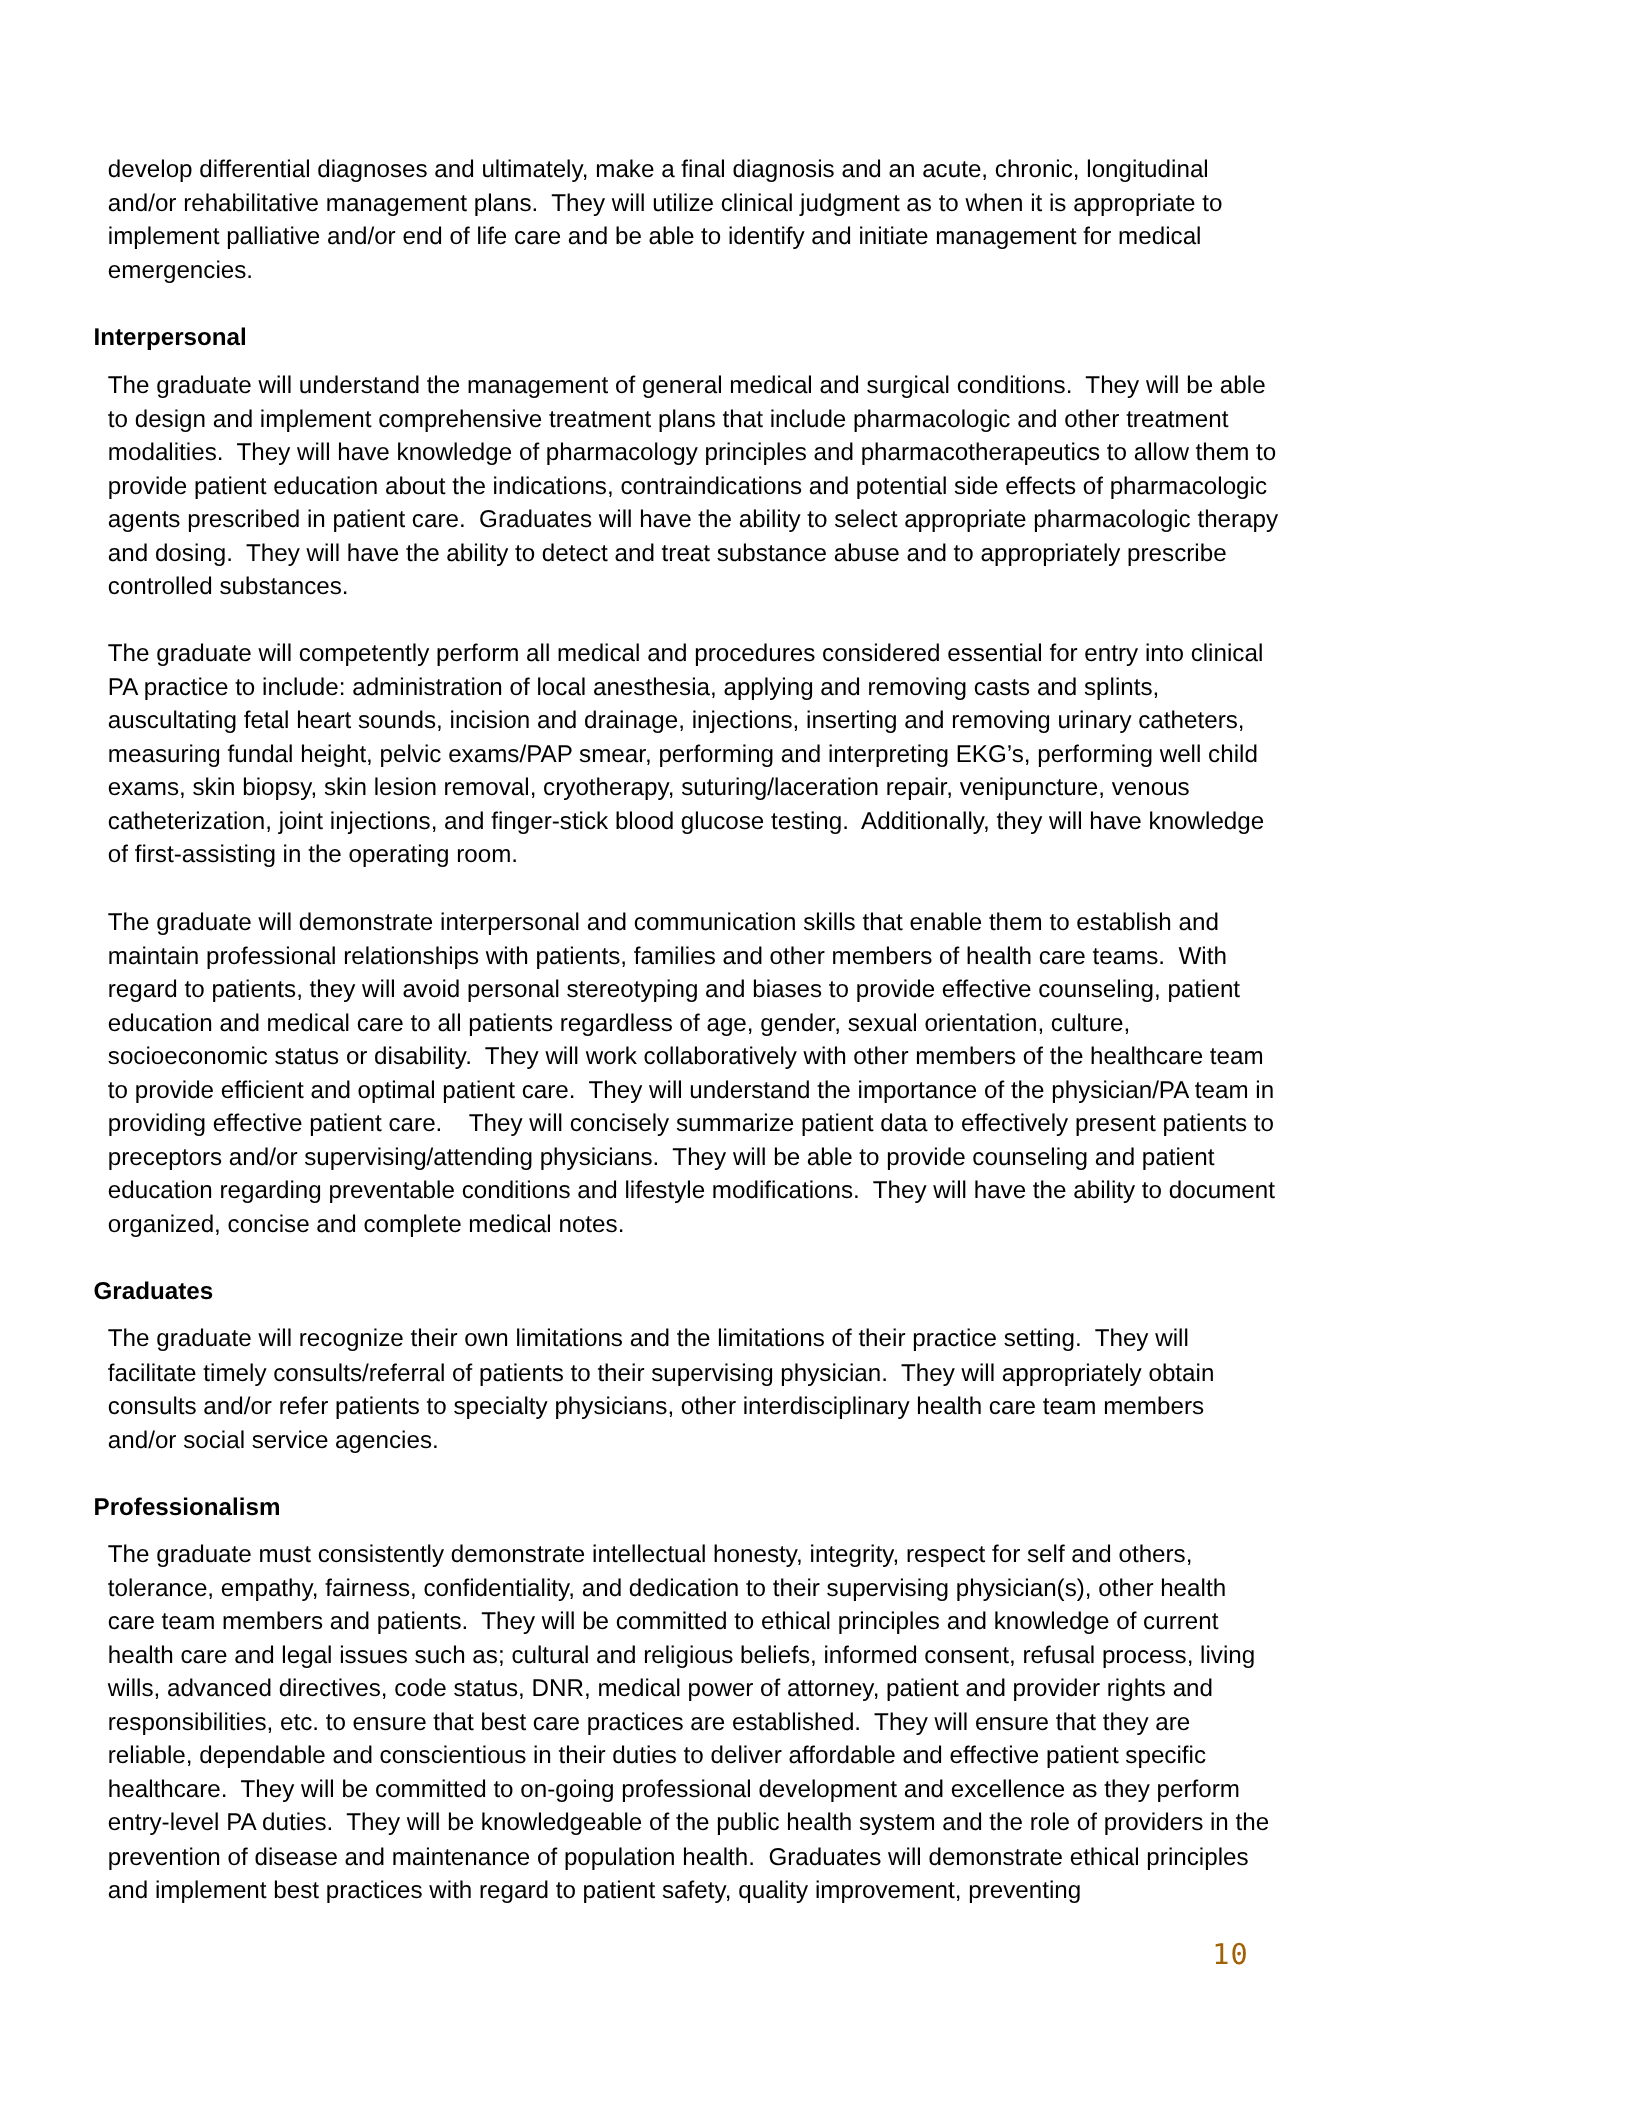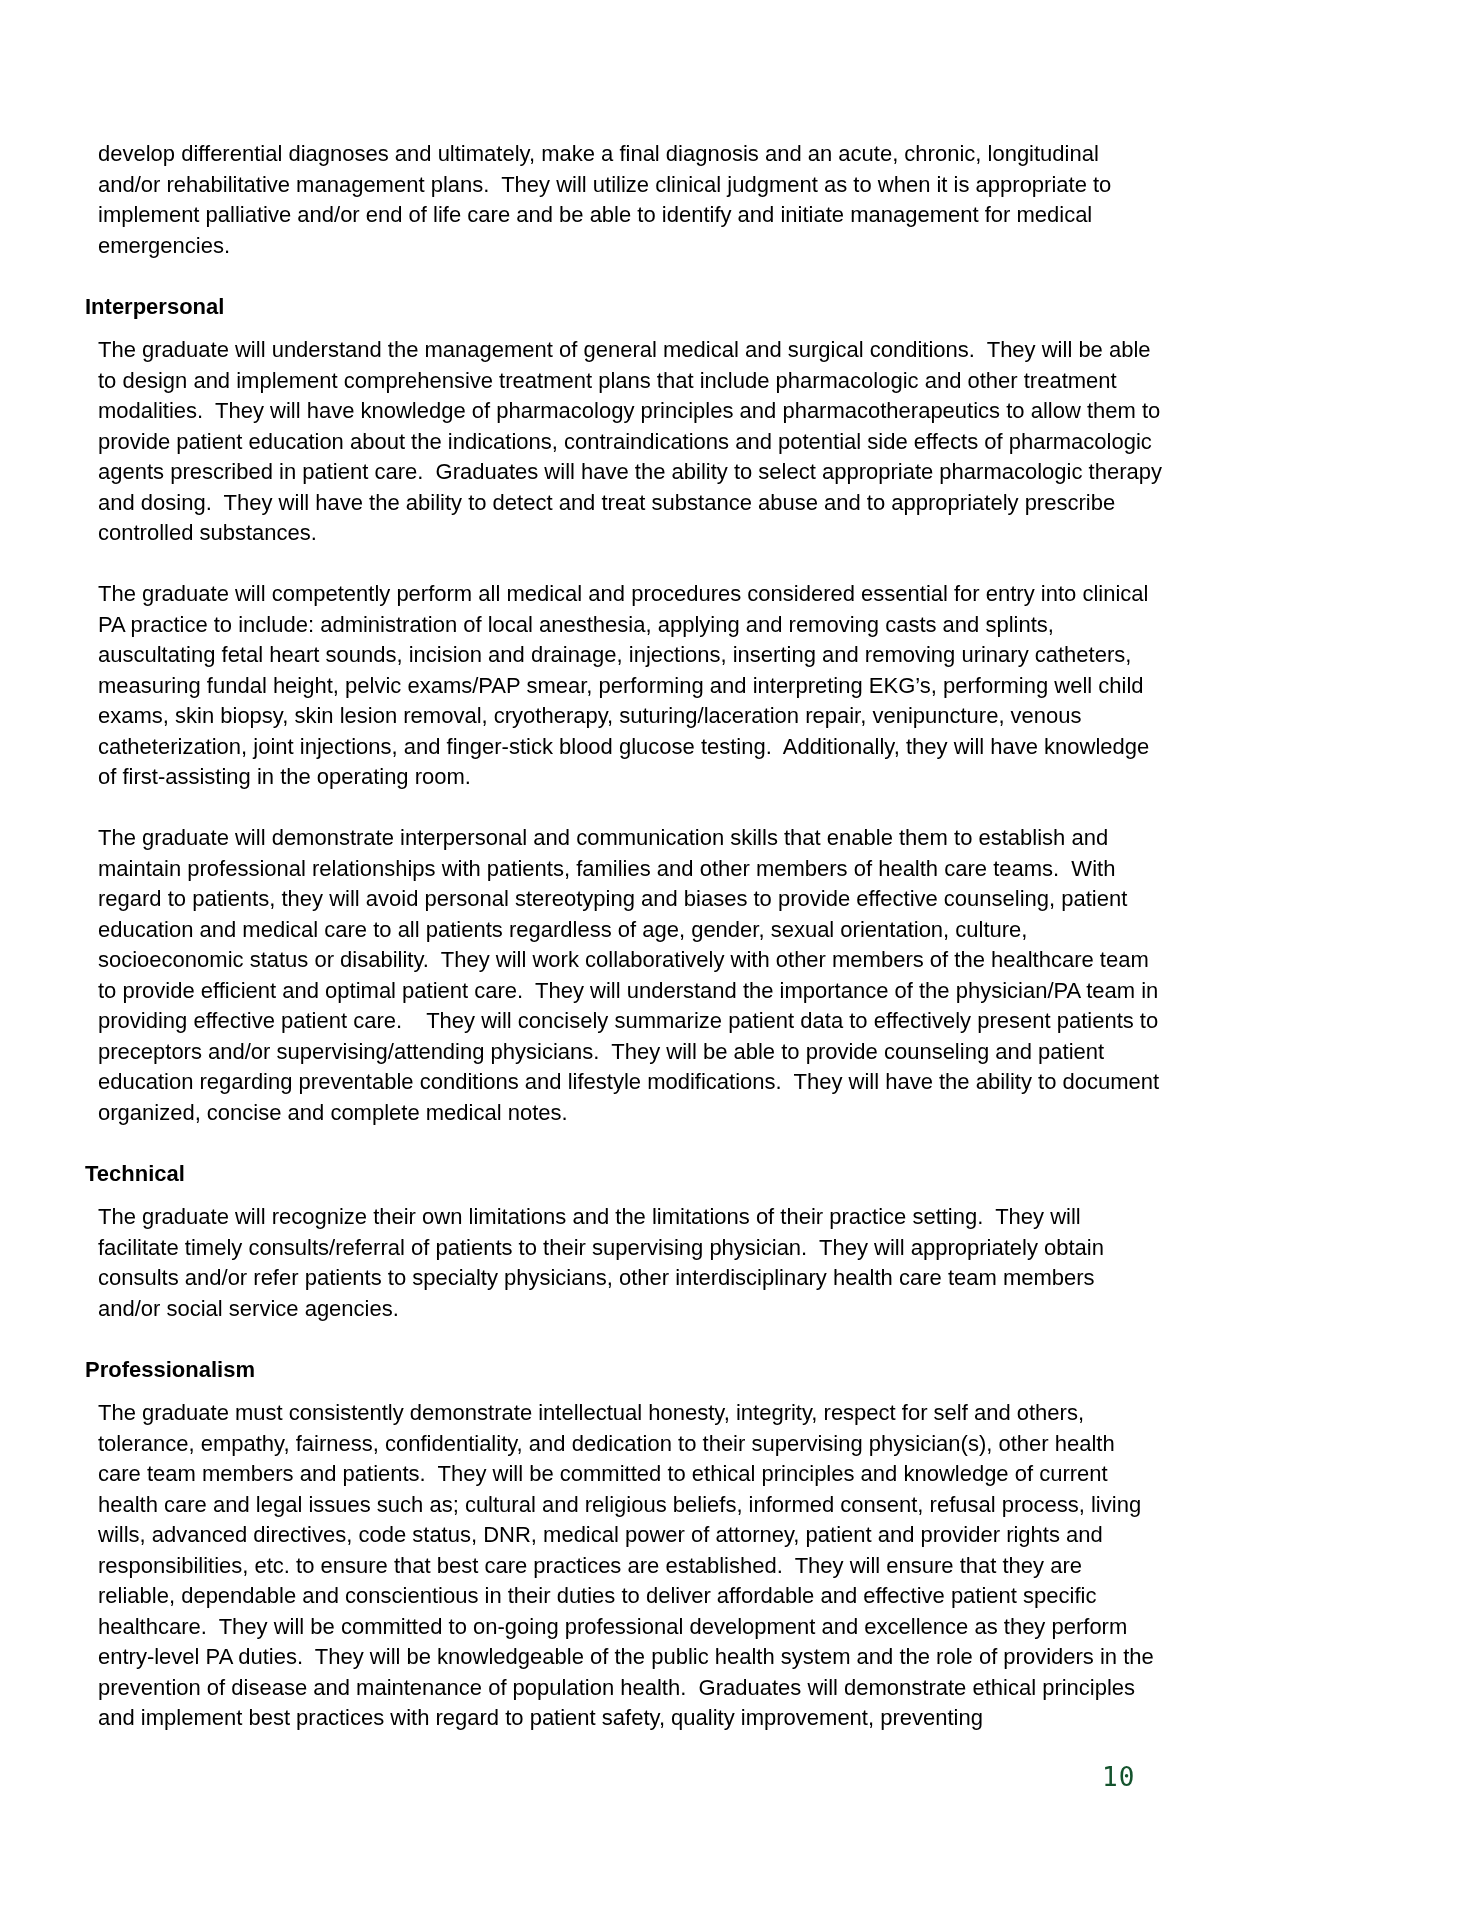--- a/index.html
+++ b/index.html
@@ -36,21 +36,21 @@
     font-weight: bold;
   }
   .page-number {
     position: absolute;
     top: 1762px;
     left: 1102px;
     font-family: "DejaVu Sans Mono", monospace;
     font-size: 26px;
     line-height: 30px;
     font-weight: normal;
-    color: #14532d;
+    color: #a16207;
     letter-spacing: 1px;
   }
 </style>
 </head>
 <body>
 
 <div class="page">
   <p class="para">develop differential diagnoses and ultimately, make a final diagnosis and an acute, chronic, longitudinal and/or rehabilitative management plans.  They will utilize clinical judgment as to when it is appropriate to implement palliative and/or end of life care and be able to identify and initiate management for medical emergencies.</p>
 
   <div id="sections">
@@ -61,21 +61,21 @@
 
   <section class="section">
     <p class="para">The graduate will competently perform all medical and procedures considered essential for entry into clinical PA practice to include: administration of local anesthesia, applying and removing casts and splints, auscultating fetal heart sounds, incision and drainage, injections, inserting and removing urinary catheters, measuring fundal height, pelvic exams/PAP smear, performing and interpreting EKG’s, performing well child exams, skin biopsy, skin lesion removal, cryotherapy, suturing/laceration repair, venipuncture, venous catheterization, joint injections, and finger-stick blood glucose testing.  Additionally, they will have knowledge of first-assisting in the operating room.</p>
   </section>
 
   <section class="section">
     <p class="para">The graduate will demonstrate interpersonal and communication skills that enable them to establish and maintain professional relationships with patients, families and other members of health care teams.  With regard to patients, they will avoid personal stereotyping and biases to provide effective counseling, patient education and medical care to all patients regardless of age, gender, sexual orientation, culture, socioeconomic status or disability.  They will work collaboratively with other members of the healthcare team to provide efficient and optimal patient care.  They will understand the importance of the physician/PA team in providing effective patient care.    They will concisely summarize patient data to effectively present patients to preceptors and/or supervising/attending physicians.  They will be able to provide counseling and patient education regarding preventable conditions and lifestyle modifications.  They will have the ability to document organized, concise and complete medical notes.</p>
   </section>
 
   <section class="section">
-    <h2 class="heading">Technical</h2>
+    <h2 class="heading">Graduates</h2>
     <p class="para">The graduate will recognize their own limitations and the limitations of their practice setting.  They will facilitate timely consults/referral of patients to their supervising physician.  They will appropriately obtain consults and/or refer patients to specialty physicians, other interdisciplinary health care team members and/or social service agencies.</p>
   </section>
 
   <section class="section">
     <h2 class="heading">Professionalism</h2>
     <p class="para">The graduate must consistently demonstrate intellectual honesty, integrity, respect for self and others, tolerance, empathy, fairness, confidentiality, and dedication to their supervising physician(s), other health care team members and patients.  They will be committed to ethical principles and knowledge of current health care and legal issues such as; cultural and religious beliefs, informed consent, refusal process, living wills, advanced directives, code status, DNR, medical power of attorney, patient and provider rights and responsibilities, etc. to ensure that best care practices are established.  They will ensure that they are reliable, dependable and conscientious in their duties to deliver affordable and effective patient specific healthcare.  They will be committed to on-going professional development and excellence as they perform entry-level PA duties.  They will be knowledgeable of the public health system and the role of providers in the prevention of disease and maintenance of population health.  Graduates will demonstrate ethical principles and implement best practices with regard to patient safety, quality improvement, preventing</p>
   </section>
 </div>
 
   <div class="page-number">10</div>

